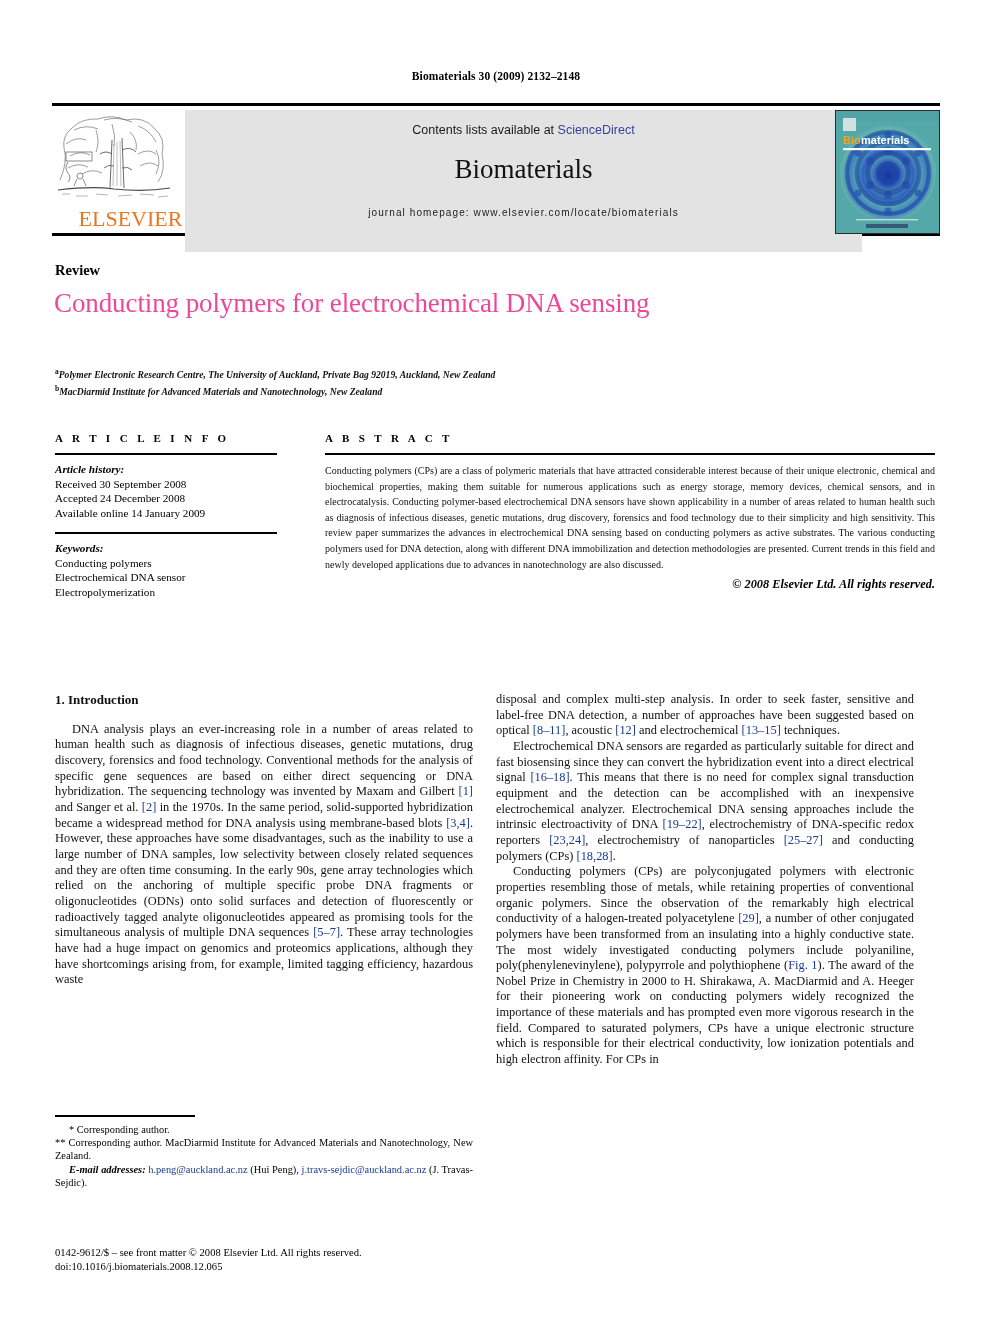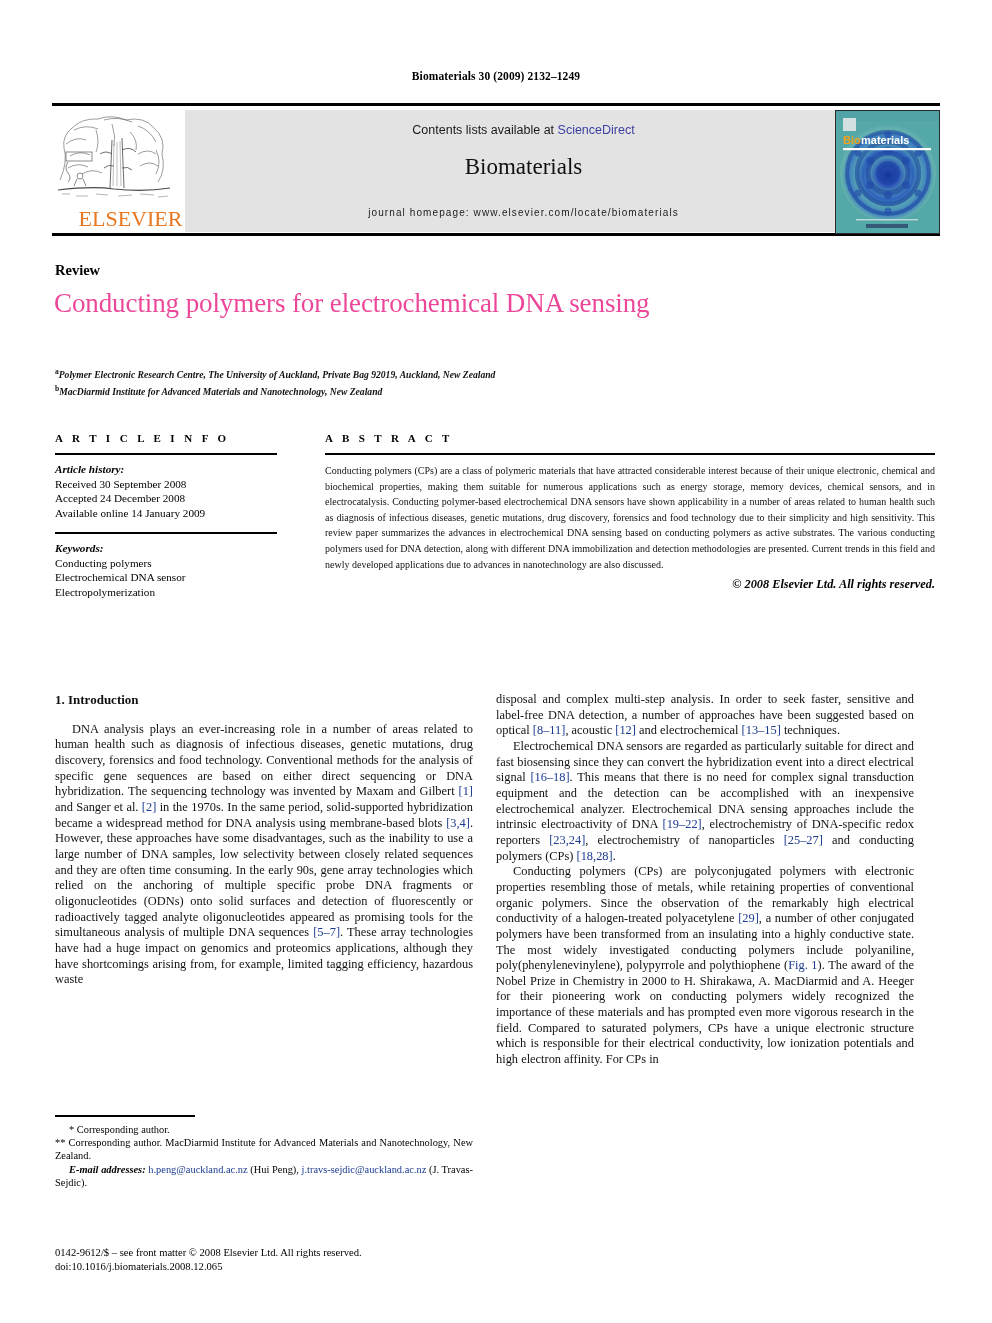--- a/index.html
+++ b/index.html
@@ -73,42 +73,42 @@
     font-size: 22px;
     letter-spacing: 0px;
     color: #E87722;
   }
 
   
   .contents-band {
     position: absolute;
     left: 133px; top: 7px;
     width: 677px;
-    height: 122px;
+    height: 142px;
     background: #e3e3e3;
   }
   .contents-line {
     position: absolute;
     left: 0; top: 13px;
     width: 677px;
     text-align: center;
     font-family: "Liberation Sans", sans-serif;
     font-size: 12.5px;
     color: #1a1a1a;
   }
   .contents-line .sd {
     color: #3b3fa0;
   }
   .journal-name {
     position: absolute;
     left: 0; top: 44px;
     width: 677px;
     text-align: center;
     font-family: "Liberation Serif", serif;
-    font-size: 23px;
+    font-size: 27px;
     color: #111;
   }
   .homepage-line {
     position: absolute;
     left: 0; top: 97px;
     width: 677px;
     text-align: center;
     font-family: "Liberation Sans", sans-serif;
     font-size: 10px;
     letter-spacing: 1.1px;
@@ -273,21 +273,21 @@
     width: 440px;
     font-size: 10.6px;
     line-height: 14px;
   }
 </style>
 </head>
 <body>
 
 <div class="page">
 
-  <div class="running-head">Biomaterials 30 (2009) 2132–1249</div>
+  <div class="running-head">Biomaterials 30 (2009) 2132–2148</div>
 
   <div class="masthead">
     <div class="masthead-rule-top"></div>
     <div class="masthead-rule-bottom"></div>
 
     <div class="elsevier-logo">
       <svg width="125" height="95" viewBox="0 0 125 95">
         <rect x="2" y="2" width="121" height="91" fill="#ffffff" stroke="none"></rect>
         <g stroke="#5a5a5a" stroke-width="0.6" fill="none">
           <path d="M8 70 Q16 52 12 38 Q10 26 20 18 Q30 8 46 9 Q60 4 74 10 Q92 6 102 18 Q114 28 110 44 Q114 60 106 72"></path>

